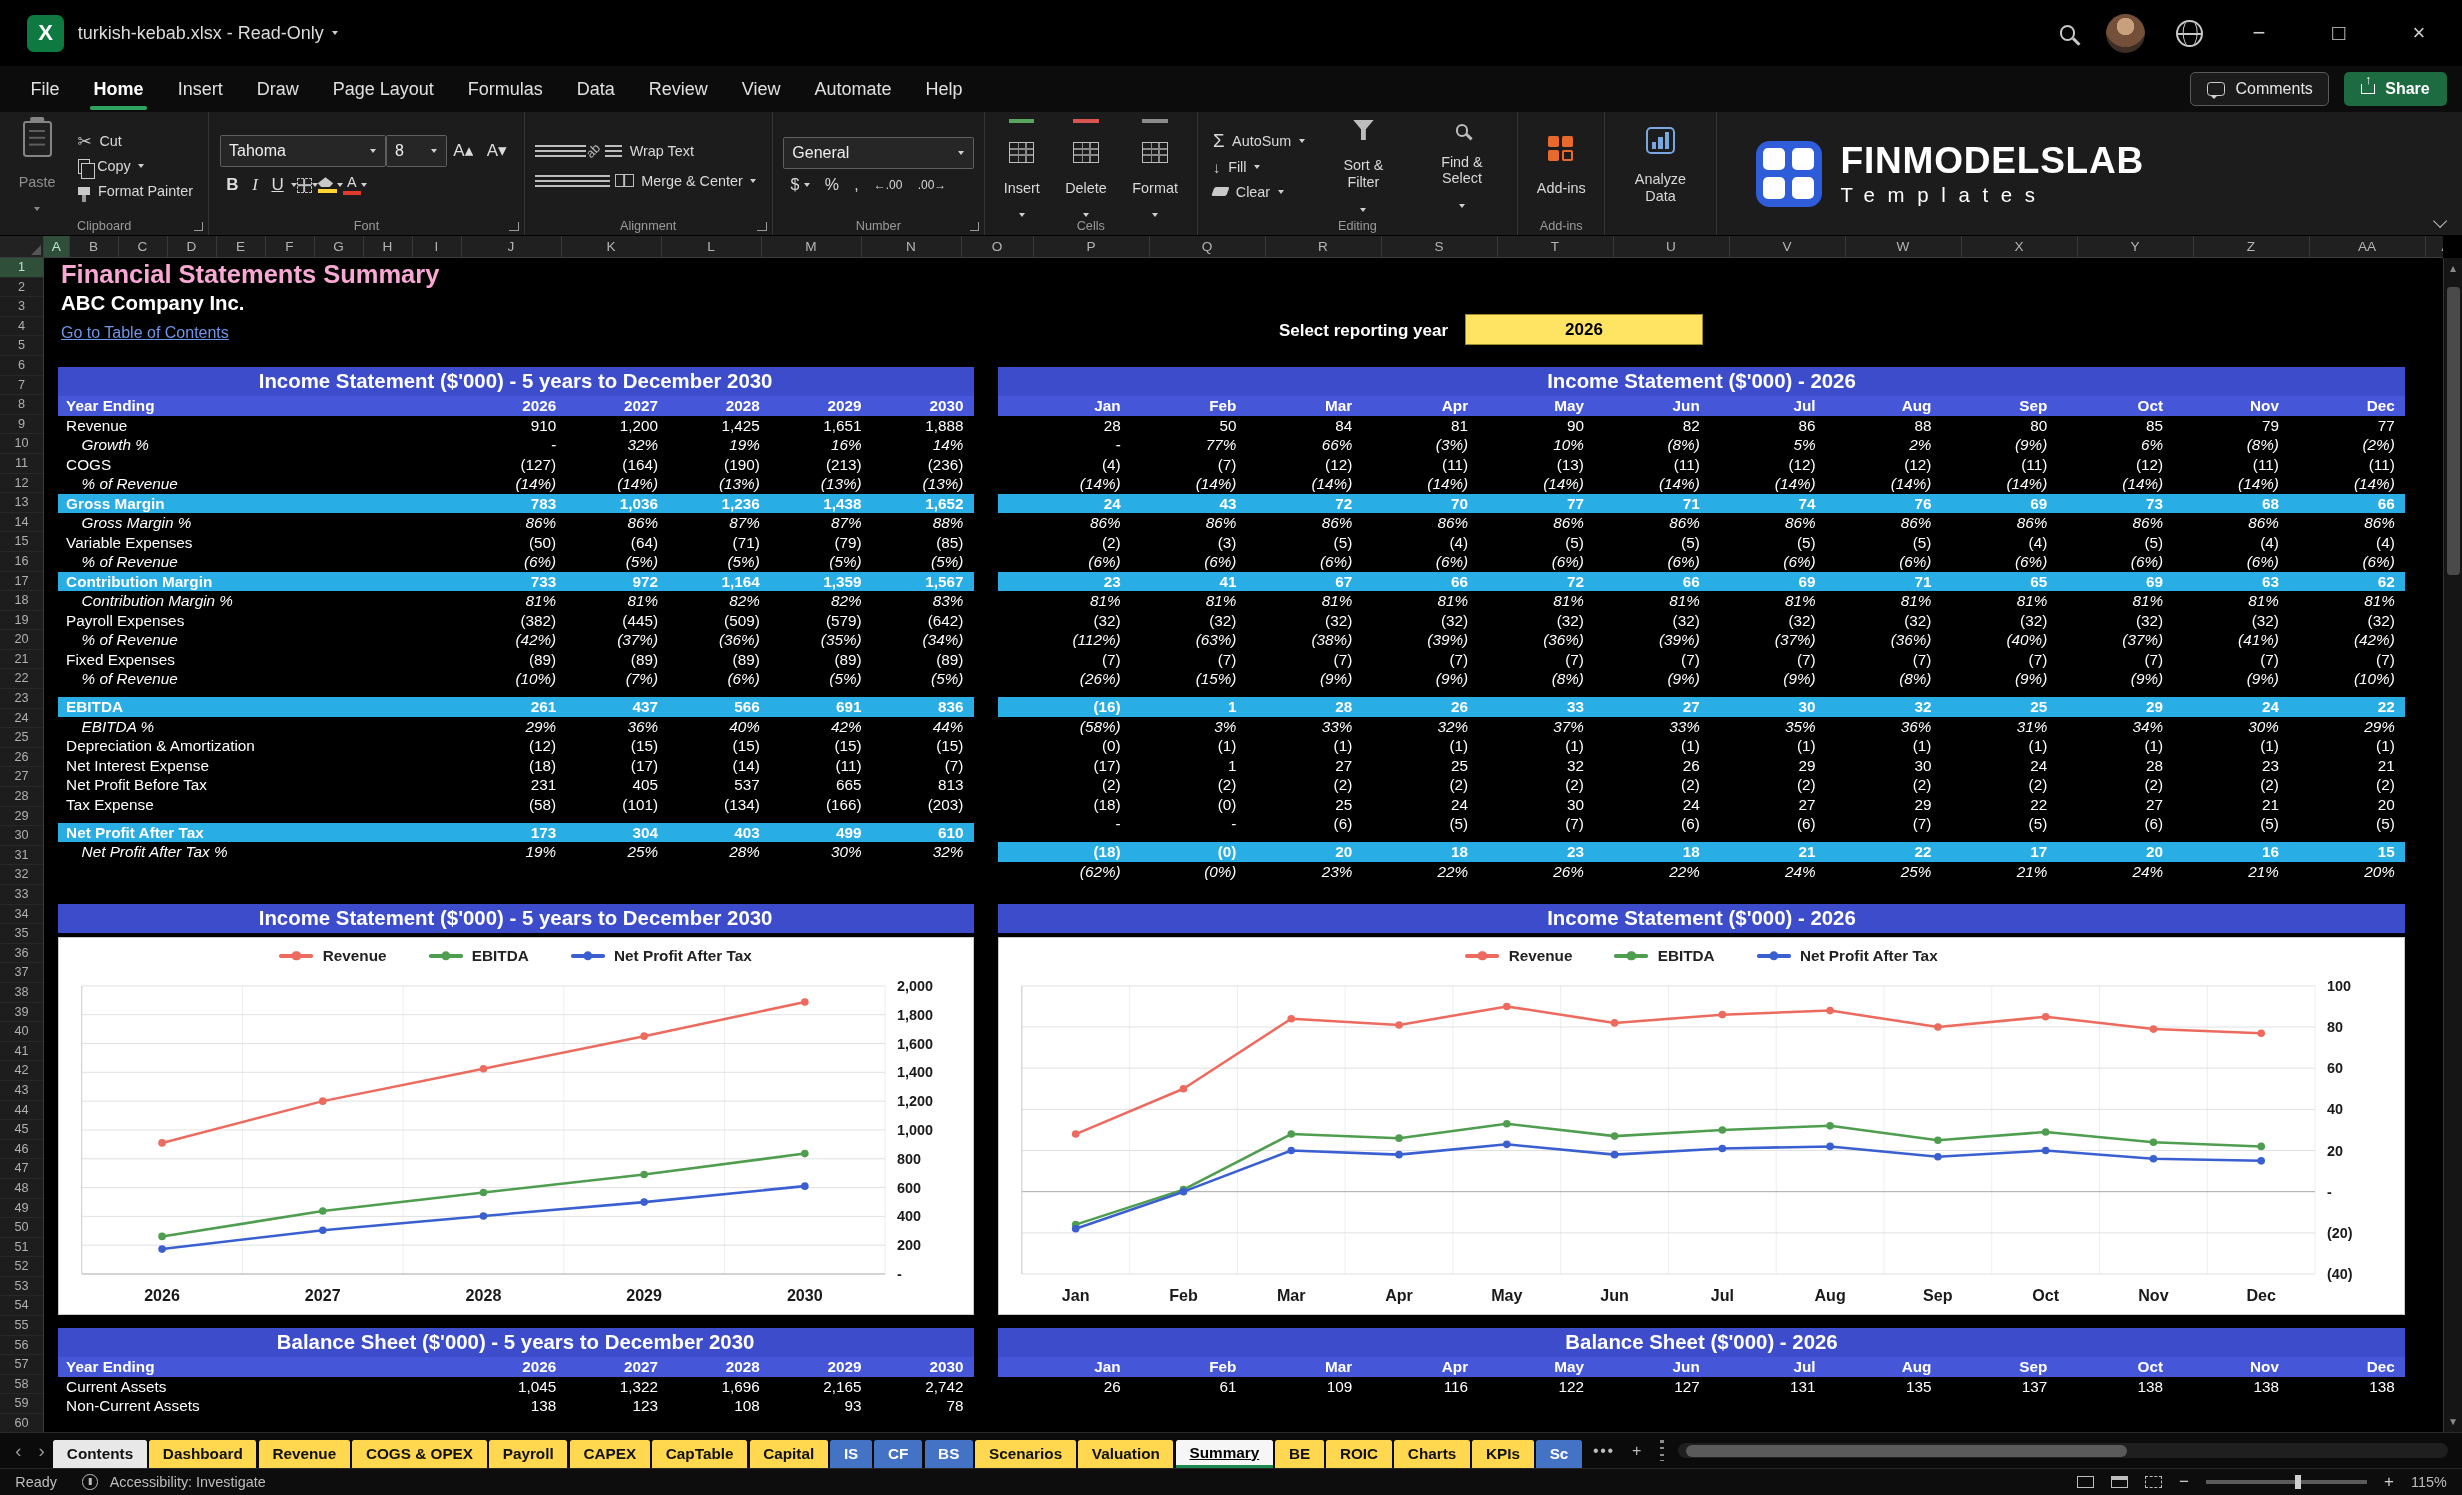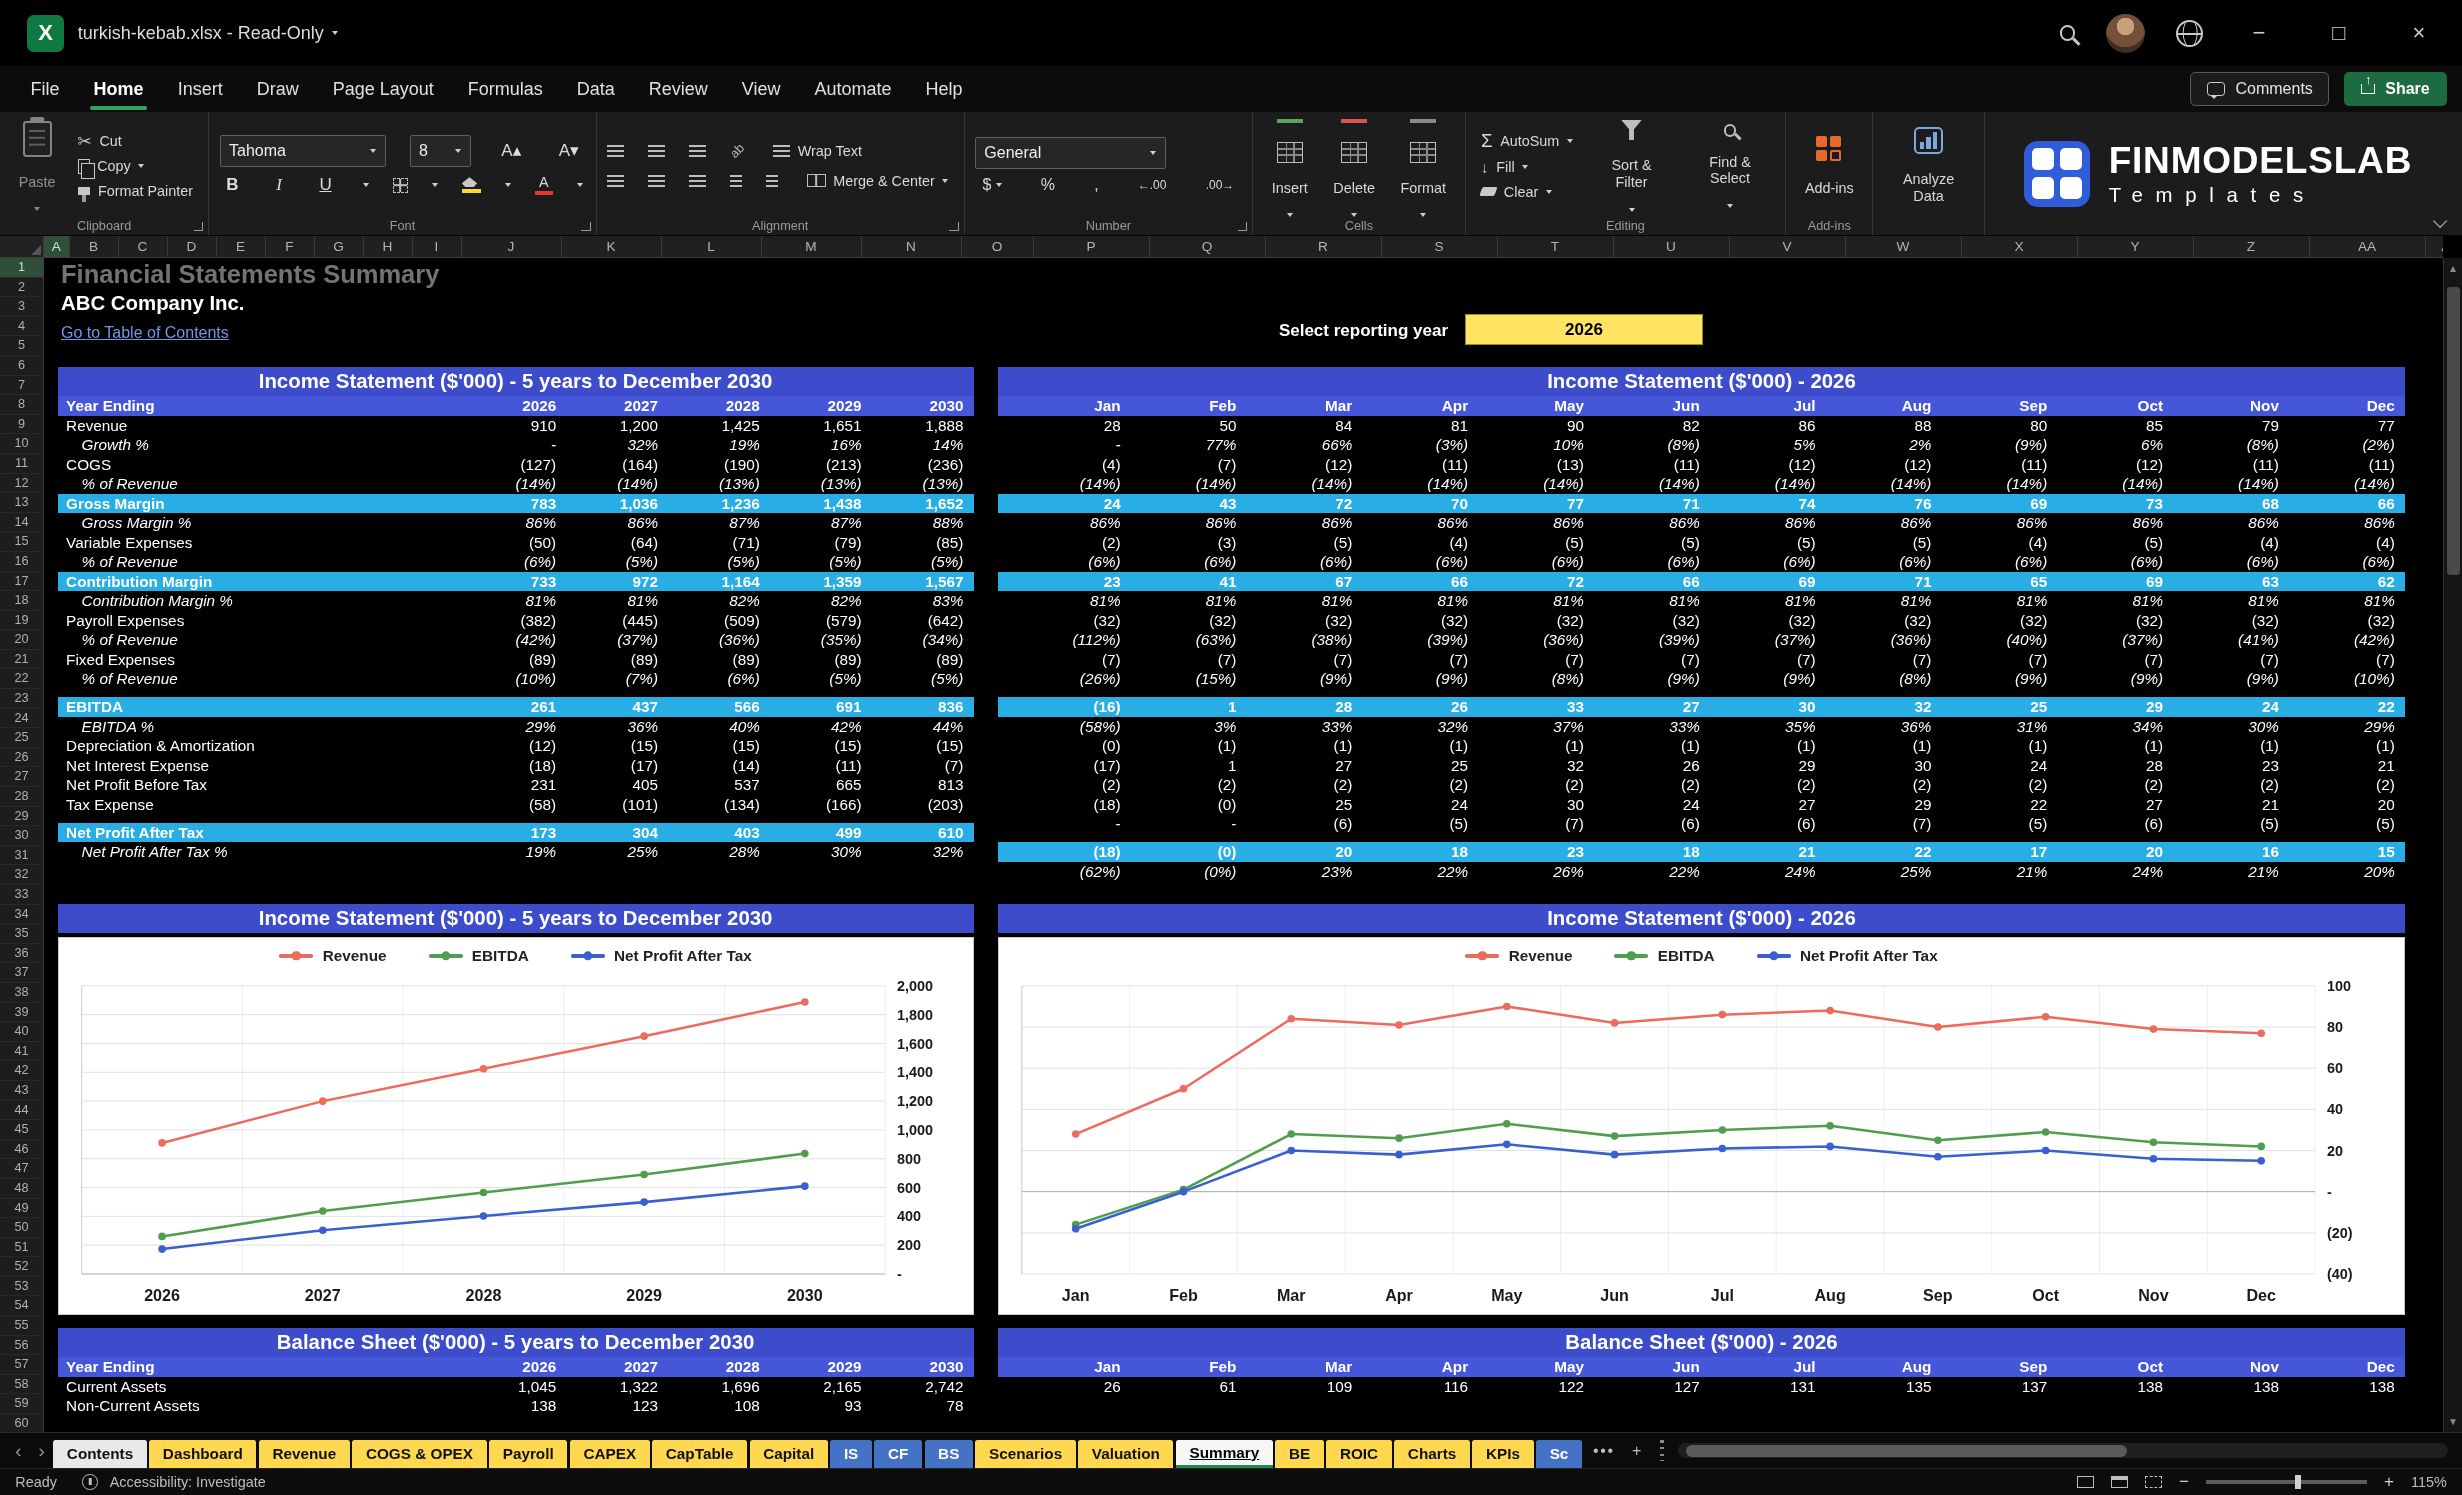--- a/index.html
+++ b/index.html
@@ -31,21 +31,21 @@
 .btn-share{display:flex;align-items:center;gap:10.2px;border-radius:5.1px;height:34px;padding:0 17px;font-size:16px;color:#fff;background:#1d6b40;font-weight:bold}
 .ic-share{width:13.6px;height:10.2px;border:1.7px solid #fff;border-top:none;position:relative;display:inline-block}
 .ic-share::after{content:"↑";position:absolute;top:-11px;left:2.5px;font-size:12.7px;color:#fff}
 
 .ribbon{height:124px;background:#1c1c1c;display:flex;position:relative;border-bottom:0.8px solid #000}
 .rgroup{display:flex;flex-direction:column;position:relative;padding:5.1px 10.2px 20.4px;border-right:0.8px solid #353535}
 .rbody{flex:1;display:flex;align-items:center;gap:8.5px}
 .rgroup-label{position:absolute;bottom:2.5px;left:0;right:0;text-align:center;font-size:12.7px;color:#9a9a9a}
 .dlauncher{position:absolute;right:5.1px;bottom:4.2px;width:9.3px;height:9.3px;border-right:1.7px solid #9a9a9a;border-bottom:1.7px solid #9a9a9a}
 .vstack{display:flex;flex-direction:column;justify-content:center;gap:3.4px}
-.rrow{display:flex;align-items:center;gap:24px}
+.rrow{display:flex;align-items:center;gap:0}
 .small-btn{display:flex;align-items:center;gap:7.6px;font-size:14.4px;color:#d9d9d9;padding:2.5px 5.1px;white-space:nowrap}
 .big-btn{display:flex;flex-direction:column;align-items:center;justify-content:center;font-size:14.4px;color:#d9d9d9;gap:17px;padding:1.7px 8.5px;text-align:center}
 .big-btn .blabel{line-height:1.15;max-width:73px}
 .big-btn.paste{opacity:.6}
 .combo{background:#262626;border:0.8px solid #5f5f5f;border-radius:1.7px;height:32px;display:flex;align-items:center;justify-content:space-between;padding:0 8.5px;font-size:16px;color:#eee}
 .tbtn{font-size:17px;color:#dcdcdc;padding:1.7px 6.8px}
 .tbtn.b{font-weight:bold}.tbtn.i{font-style:italic;font-family:"Liberation Serif",serif}.tbtn.u{text-decoration:underline}
 .icn-clipboard{width:29px;height:36px;border:2.5px solid #c9c9c9;border-radius:3.4px;position:relative;display:block;background:#232323}
 .icn-clipboard::before{content:"";position:absolute;left:50%;top:-6px;transform:translateX(-50%);width:13.6px;height:6.8px;background:#c9c9c9;border-radius:1.7px}
 .icn-clipboard::after{content:"";position:absolute;left:4.2px;top:7.6px;right:4.2px;height:1.7px;background:#8a8a8a;box-shadow:0 6.8px 0 #8a8a8a,0 13.6px 0 #8a8a8a}
@@ -93,21 +93,21 @@
 .colh.act{background:#2f4f3a;color:#b9e8cb}
 .rowhdrs{position:absolute;left:0;top:22px;bottom:0;width:44px;background:#1d1d1d;border-right:0.8px solid #3c3c3c;overflow:hidden}
 .rowh{height:19.6px;font-size:12.7px;color:#b0b0b0;text-align:center;line-height:18.7px;border-bottom:0.8px solid #282828}
 .rowh.act{background:#2f4f3a;color:#b9e8cb}
 .content{position:absolute;left:44px;top:22px;right:18.7px;bottom:0;background:#000;overflow:hidden}
 .vscroll{position:absolute;right:0;top:22px;width:18.7px;bottom:0;background:#151515;border-left:0.8px solid #333}
 .vthumb{position:absolute;left:2.5px;right:2.5px;top:29px;height:288px;background:#4a4a4a;border-radius:3.4px}
 .varrow{position:absolute;left:0;right:0;text-align:center;font-size:10.2px;color:#8a8a8a}
 
 .abs{position:absolute}
-.sheet-title{left:17px;top:1.7px;font-size:25.5px;font-weight:bold;color:#737373;white-space:nowrap}
+.sheet-title{left:17px;top:1.7px;font-size:25.5px;font-weight:bold;color:#f9a8d4;white-space:nowrap}
 .company{left:17px;top:34px;font-size:20.4px;font-weight:bold;color:#fff}
 .toc{left:17px;top:66px;font-size:16px;color:#6f96e8;text-decoration:underline}
 .report-label{left:1158px;top:63px;width:246px;text-align:right;font-size:17px;font-weight:bold;color:#fff}
 .year-box{left:1421px;top:56px;width:238px;height:31px;background:#ffe463;color:#000;text-align:center;line-height:29px;font-size:17px;font-weight:600;border:0.8px solid #9b8b2a}
 .tbl-title{background:#3c4ccb;color:#fff;font-weight:bold;font-size:20.4px;text-align:center;height:29px;line-height:29px;overflow:hidden;white-space:nowrap}
 table.fin{border-collapse:collapse;table-layout:fixed;width:100%}
 .fin th,.fin td{height:19.5px;line-height:19.5px;padding:0 10.2px 0 0;font-size:15.3px;white-space:nowrap;overflow:hidden;text-align:right;color:#fff}
 .fin .lblcell{text-align:left;padding:0 0 0 8.5px}
 .fin thead th{background:#4656d8;font-weight:bold}
 .fin tr.pct td{font-style:italic}

